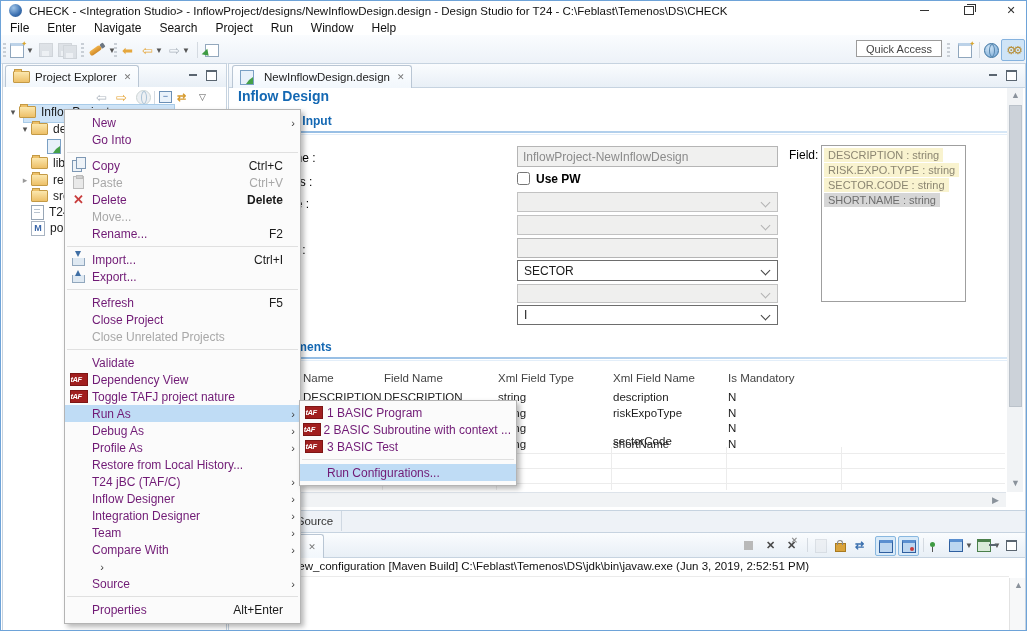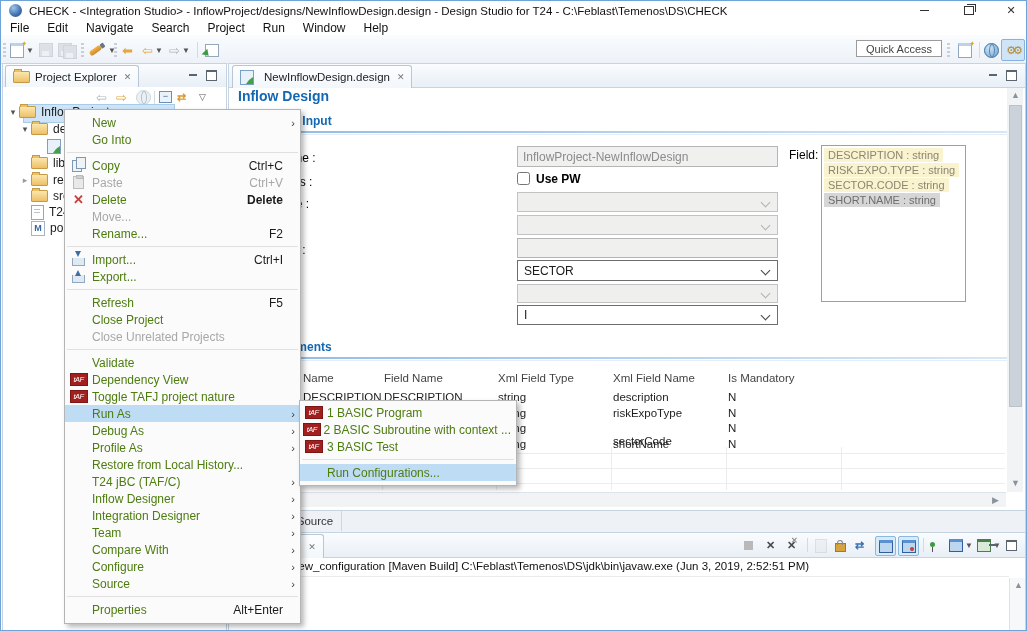--- a/index.html
+++ b/index.html
@@ -112,57 +112,57 @@
   .i-lock::before{content:"";position:absolute;left:1px;top:-4px;width:4px;height:4px;border:1.5px solid #8a8a8a;border-bottom:none;border-radius:3px 3px 0 0}
   .i-wrap{color:#3a6fae;font-size:11px;font-weight:bold}
   .i-errdot{position:absolute;right:1px;bottom:1px;width:4px;height:4px;border-radius:50%;background:#c83c3c}
   .i-pin{width:5px;height:5px;border-radius:50%;background:#3f9b43;position:relative;margin-top:-3px}
   .i-pin::after{content:"";position:absolute;left:2px;top:5px;width:1px;height:5px;background:#555}
   
   .cmenu{position:absolute;background:#fbfbfb;border:1px solid #b4b4b4;box-shadow:3px 3px 5px rgba(0,0,0,.28);
          padding:4px 0 5px 0;z-index:50}
   .mi{height:17px;display:flex;align-items:center;padding-right:5px}
   .mi .ic{width:27px;display:flex;align-items:center;justify-content:center}
-  .mi .lb{flex:1;font-size:12px;color:#4d7c0f;white-space:nowrap}
+  .mi .lb{flex:1;font-size:12px;color:#701a75;white-space:nowrap}
   .mi .ac{font-size:12px;color:#1b1b1b;padding-right:12px;white-space:nowrap}
   .mi .sa{width:12px;font-size:11px;color:#3c3c3c;text-align:right}
   .mi.dis .lb,.mi.dis .ac{color:#a8a8a8}
   .mi.hl{background:#bfdcf5}
   .msep{height:1px;background:#e0e0e0;margin:4px 2px}
   .i-copy{position:relative;width:8px;height:10px;background:#eef3f8;border:1px solid #7e98b4;margin-left:-3px}
   .i-copy::before{content:"";position:absolute;left:3px;top:-4px;width:8px;height:10px;background:#eef3f8;border:1px solid #7e98b4}
   .i-paste{width:9px;height:11px;background:#e9e9e9;border:1px solid #bcbcbc;position:relative}
   .i-paste::before{content:"";position:absolute;left:2px;top:-2px;width:5px;height:2px;background:#cfcfcf;border:1px solid #bcbcbc}
   .i-delx{color:#c83c3c;font-weight:bold;font-size:13px}
   .i-io{width:11px;height:7px;border:1px solid #91a7bd;border-top:none;background:#dfe9f2;position:relative;margin-top:5px}
   .i-io.imp::before{content:"";position:absolute;left:2px;top:-7px;border:3px solid transparent;border-top:6px solid #3f6fa5}
   .i-io.exp::before{content:"";position:absolute;left:2px;top:-8px;border:3px solid transparent;border-bottom:6px solid #3f6fa5}
   .i-taf{width:16px;height:11px;background:#a11f1f;border:1px solid #7d1515;color:#fff;
-         font-size:7.5px;font-style:italic;font-weight:normal;text-align:center;line-height:11px;letter-spacing:-.5px}
+         font-size:7.5px;font-style:italic;font-weight:bold;line-height:11px;letter-spacing:-.5px}
 </style>
 </head>
 <body>
 
 <div class="abs titlebar">
   <span class="applogo"></span>
   <span class="apptitle">CHECK - &lt;Integration Studio&gt; - InflowProject/designs/NewInflowDesign.design - Design Studio for T24 - C:\Feblast\Temenos\DS\CHECK</span>
 </div>
 <div class="winbtn" style="left:908px">
     <span class="glyph-min"></span>
   </div>
 <div class="winbtn" style="left:953px">
     <span class="glyph-restore"></span>
   </div>
 <div class="winbtn" style="left:995px">
     <span class="glyph-close">✕</span>
   </div>
 
 <div class="abs menubar">
   <span>File</span>
-  <span>Edit</span>
+  <span>Enter</span>
   <span>Navigate</span>
   <span>Search</span>
   <span>Project</span>
   <span>Run</span>
   <span>Window</span>
   <span>Help</span>
 </div>
 
 <div class="abs toolbar">
   <span class="dots" style="left:2px"></span>
@@ -588,21 +588,20 @@
       <span class="lb">Team</span>
       <span class="sa">›</span>
     </div>
   <div class="mi">
       <span class="ic"></span>
       <span class="lb">Compare With</span>
       <span class="sa">›</span>
     </div>
   <div class="mi">
       <span class="ic"></span>
-      <span class="lb">Configure</span>
       <span class="sa">›</span>
     </div>
   <div class="mi">
       <span class="ic"></span>
       <span class="lb">Source</span>
       <span class="sa">›</span>
     </div>
   <div class="msep"></div>
   <div class="mi">
       <span class="ic"></span>

